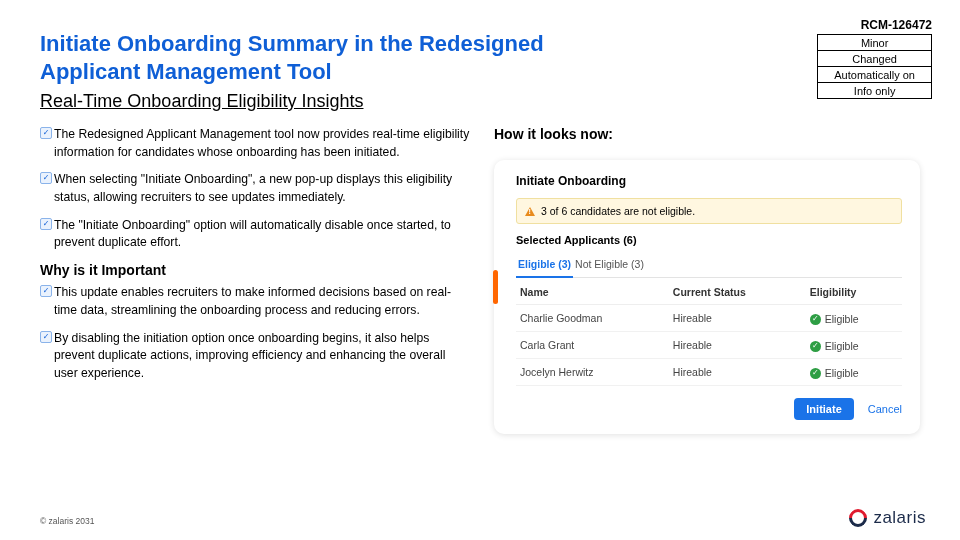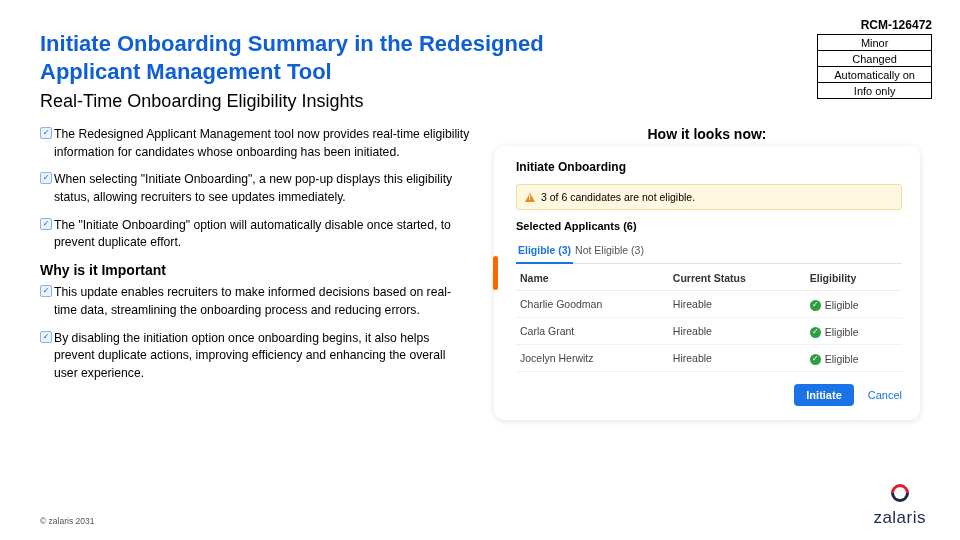--- a/index.html
+++ b/index.html
@@ -1,31 +1,31 @@
 <!DOCTYPE html>
 <html><head>
 <meta charset="utf-8">
 <style>
   * { box-sizing: border-box; margin: 0; padding: 0; }
   html, body { width: 960px; height: 540px; font-family: Arial, Helvetica, sans-serif; background: #fff; color: #000; }
   .slide { position: relative; width: 960px; height: 540px; padding: 30px 40px 20px 40px; }
   .title { color: #0f5fd6; font-size: 22px; font-weight: bold; line-height: 1.25; max-width: 560px; }
-  .subtitle { font-size: 18px; font-weight: 400; margin-top: 6px; }
+  .subtitle { font-size: 18px; font-weight: 400; margin-top: 6px; text-decoration: underline; }
   .cols { display: flex; margin-top: 14px; gap: 24px; }
   .left { flex: 0 0 430px; }
   .right { flex: 1; }
   .sect-h { font-size: 14px; font-weight: bold; margin-top: 4px; margin-bottom: 6px; }
   ul.b { list-style: none; padding-left: 14px; }
   ul.b li { position: relative; font-size: 12.2px; line-height: 1.45; margin-bottom: 10px; }
   ul.b li::before {
     content: "✓"; position: absolute; left: -14px; top: 1px;
     width: 10px; height: 10px; font-size: 8px; line-height: 10px; text-align: center;
     color: #0f5fd6; border: 1px solid #8ab3ea; border-radius: 2px; background: #eaf2fd;
   }
-  .how { font-size: 14px; font-weight: bold; margin-bottom: 4px; text-align: center; }
+  .how { font-size: 14px; font-weight: bold; margin-bottom: 18px; }
   .panel {
     position: relative; background: #fff; border-radius: 10px; padding: 14px 18px 14px 18px;
     box-shadow: 0 1px 6px rgba(0,0,0,0.12); font-size: 11px;
     border-left: 4px solid transparent;
   }
   .panel::before {
     content:""; position:absolute; left:-5px; top:110px; width:5px; height:34px;
     background:#ff6600; border-radius:3px;
   }
   .panel-title { font-weight: bold; font-size: 12px; margin-bottom: 10px; }
@@ -56,21 +56,21 @@
   .btn-primary { background:#1a73e8; color:#fff; border:none; border-radius:4px; padding:5px 12px; font-weight:600; cursor:pointer; font-size:11px;}
   .btn-link { background:none; border:none; color:#1a73e8; cursor:pointer; font-size:11px;}
   
   .ticket { position:absolute; top:18px; right:28px; text-align:center; font-size:11px;}
   .ticket-id { font-weight:bold; font-size:12px; margin-bottom:2px; text-align:right;}
   .ticket-grid { border:1px solid #000; }
   .ticket-grid div { border-bottom:1px solid #000; padding:1.5px 16px; }
   .ticket-grid div:last-child{border-bottom:none;}
   
   .copyright { position:absolute; left:40px; bottom:14px; font-size:8.5px; color:#555;}
-  .brand { position:absolute; right:34px; bottom:12px; display:flex; align-items:center; gap:6px; font-size:17px; color:#1c2b4a; letter-spacing:0.5px;flex-direction:column;}
+  .brand { position:absolute; right:34px; bottom:12px; display:flex; align-items:center; gap:6px; font-size:17px; color:#1c2b4a; letter-spacing:0.5px;}
   .brand-ring {
     width:18px; height:18px; border-radius:50%;
     border:3px solid transparent;
     border-top-color:#e01b2f; border-right-color:#e01b2f;
     border-bottom-color:#1c2b4a; border-left-color:#1c2b4a;
     transform:rotate(-45deg);
   }
 </style>
 </head>
 <body>

